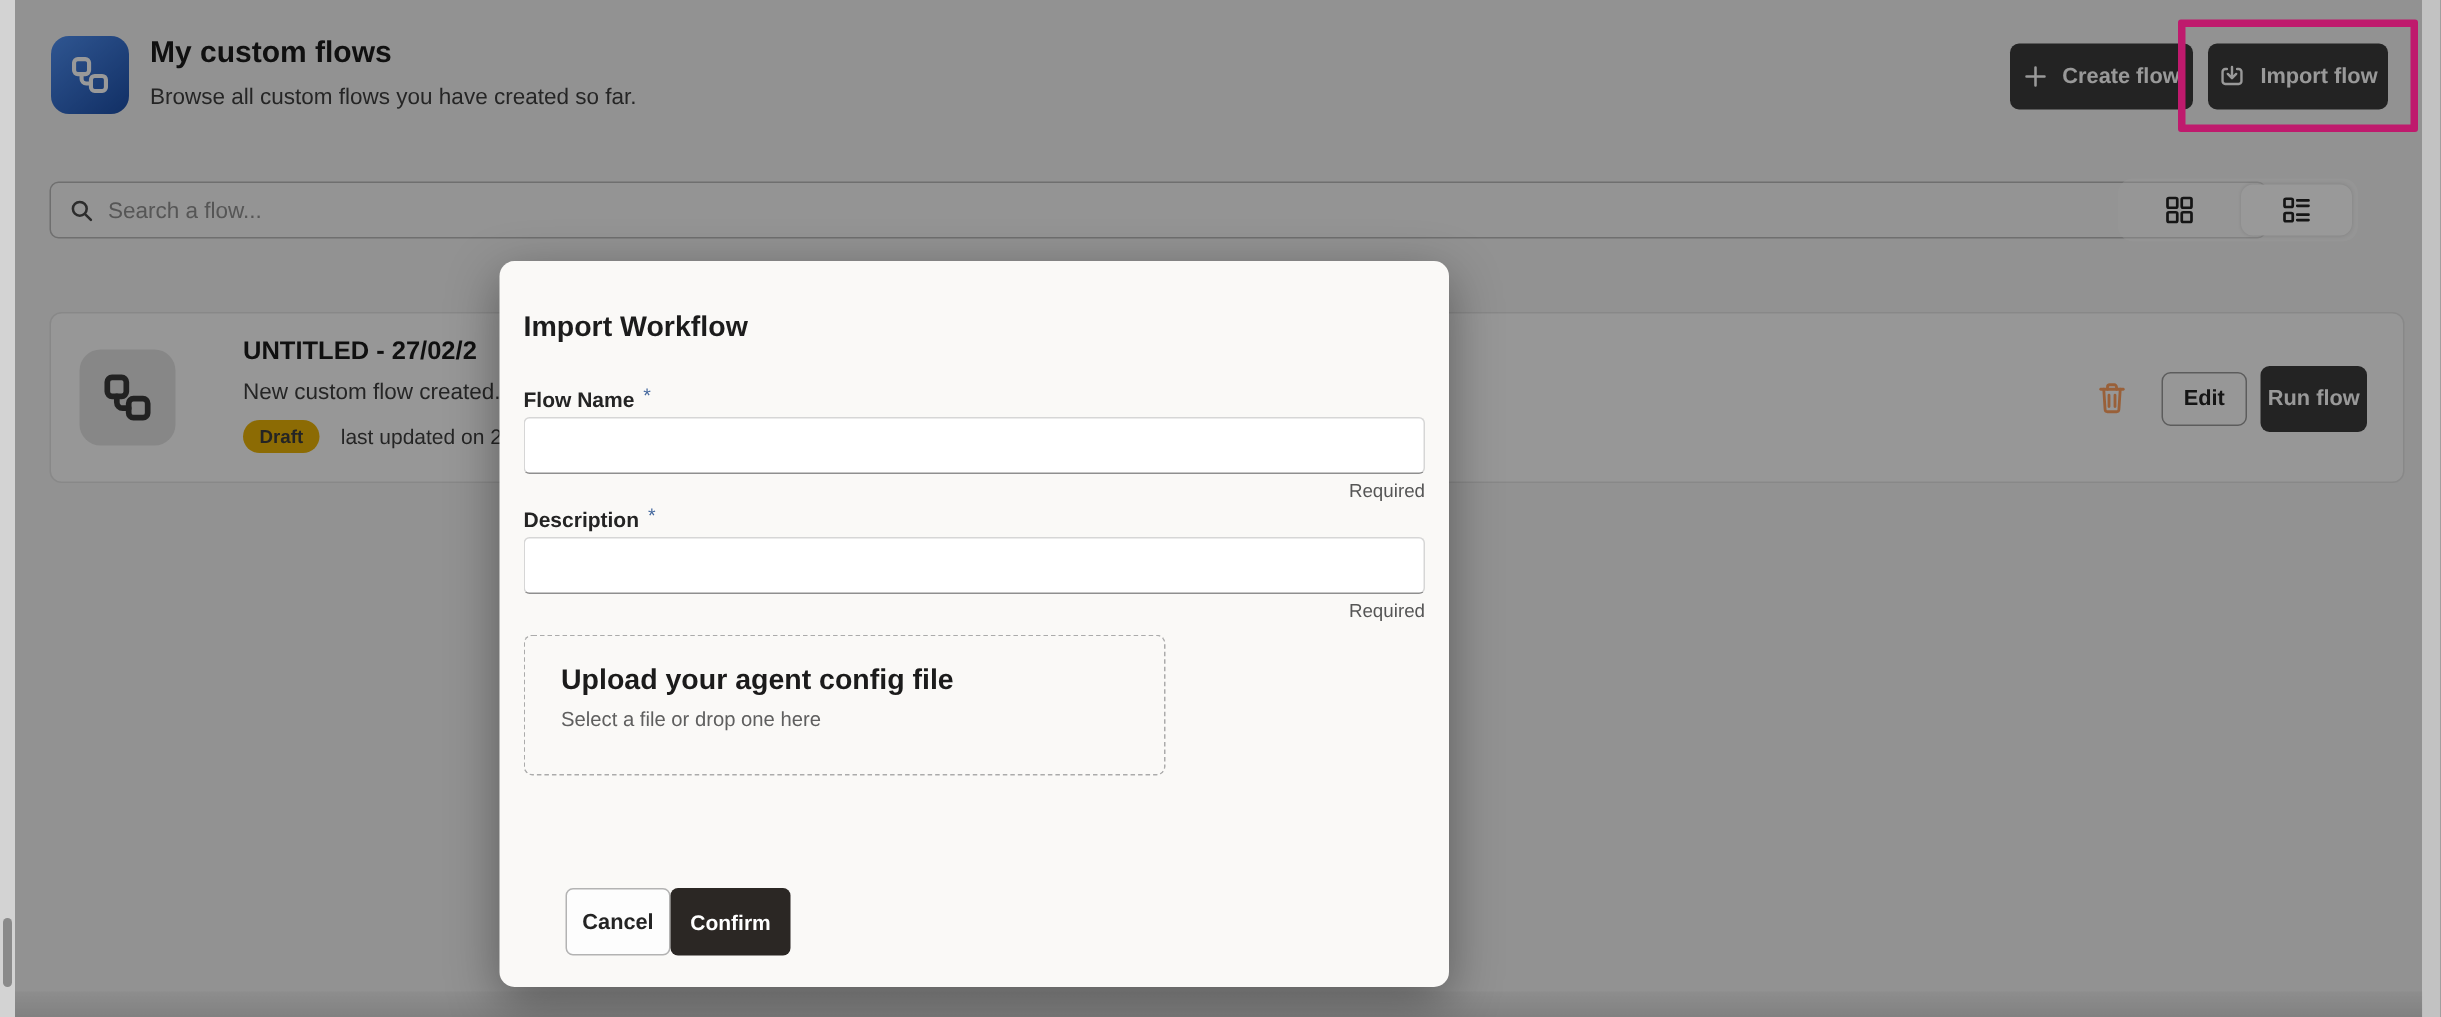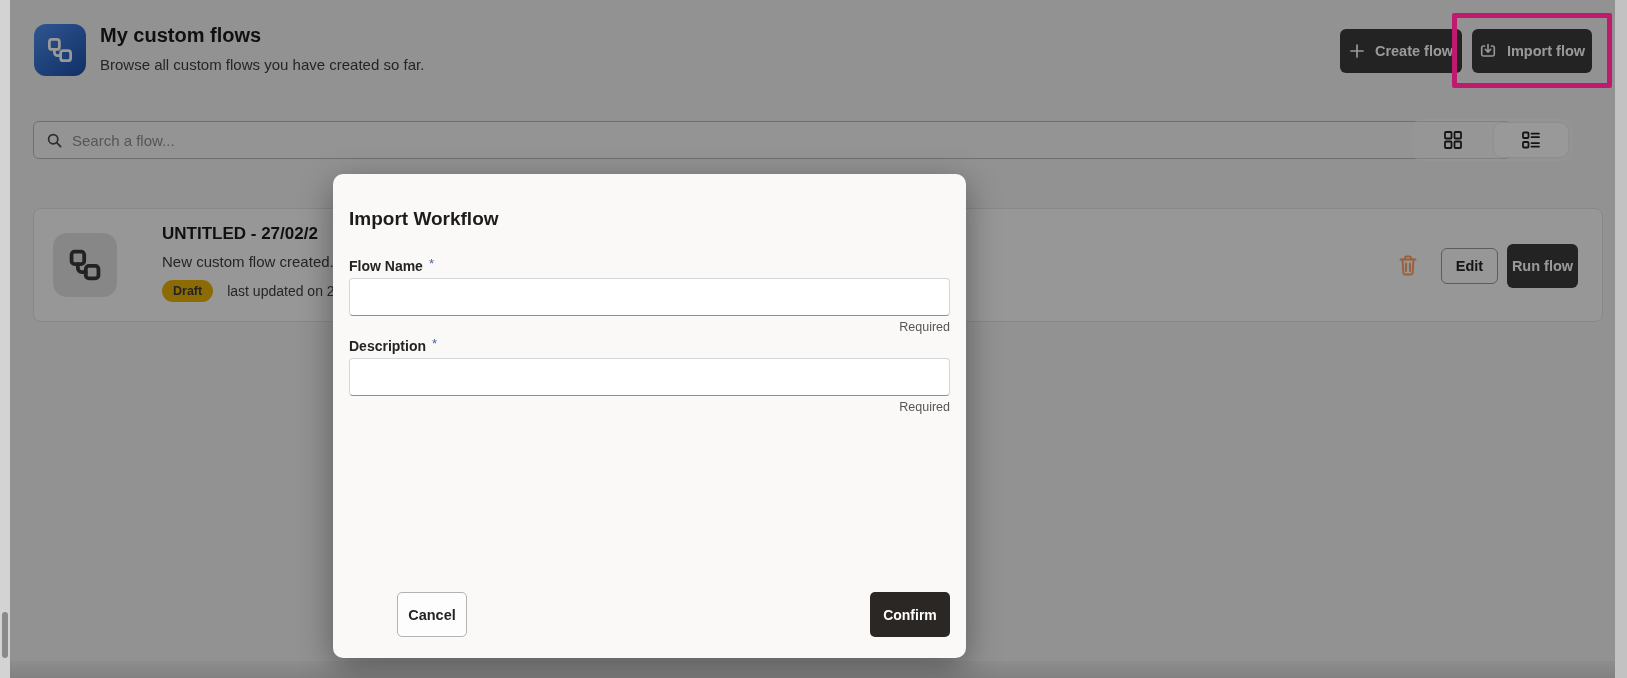--- a/index.html
+++ b/index.html
@@ -76,21 +76,21 @@
   .field-label { font-size:14px; font-weight:bold; color:#242424; }
   .required-star { font-size:13px; color:#44689e; position:relative; top:-2px; }
   .text-input { width:100%; height:38px; background:#ffffff; border:1px solid #d6d6d6; border-bottom-color:#8f8f8f;
     border-radius:4px; margin-top:4px; font-size:15px; color:#242424; padding:0 10px; outline:none;
     font-family:"Liberation Sans", sans-serif; }
   .required-hint { text-align:right; font-size:12.5px; color:#565656; margin-top:4px; height:15px; }
   .upload-box { width:428px; height:94px; border:1.5px dashed #ababab; border-radius:6px; margin-top:8px;
     padding:19px 0 0 24px; cursor:pointer; background:transparent; }
   .upload-title { font-size:19px; font-weight:bold; color:#1b1b1b; }
   .upload-subtitle { font-size:13.5px; color:#5f5f5f; margin-top:7px; }
-  .modal-footer { position:absolute; left:28px; right:16px; bottom:21px; display:flex; justify-content:space-between;padding-left:36px; }
+  .modal-footer { position:absolute; left:8px; right:16px; bottom:21px; display:flex; justify-content:flex-start;padding-left:36px; }
   .cancel-btn { width:70px; height:45px; background:#fdfdfd; border:1px solid #b3b3b3; border-radius:5px;
     font-size:14.5px; font-weight:bold; color:#242424; cursor:pointer; font-family:"Liberation Sans", sans-serif; }
   .confirm-btn { width:80px; height:45px; background:#2b2724; border:none; border-radius:5px;
     font-size:14px; font-weight:bold; color:#ffffff; cursor:pointer; font-family:"Liberation Sans", sans-serif; }
 
   svg { display:block; }
 </style>
 </head>
 <body>
 
@@ -221,20 +221,24 @@
     <input type="text" class="text-input" value="" style="">
     <div class="required-hint">Required</div>
 
     <div class="field-label-row second">
       <span class="field-label">Description</span>
       <span class="required-star">*</span>
     </div>
     <input type="text" class="text-input" value="" style="">
     <div class="required-hint">Required</div>
 
+    <div class="upload-box">
+      <div class="upload-title">Upload your agent config file</div>
+      <div class="upload-subtitle">Select a file or drop one here</div>
+    </div>
 
     <div class="modal-footer">
       <button class="cancel-btn">Cancel</button>
       <button class="confirm-btn">Confirm</button>
     </div>
   </div>
 
   <div class="annotation-box"></div>
 
 </div>

